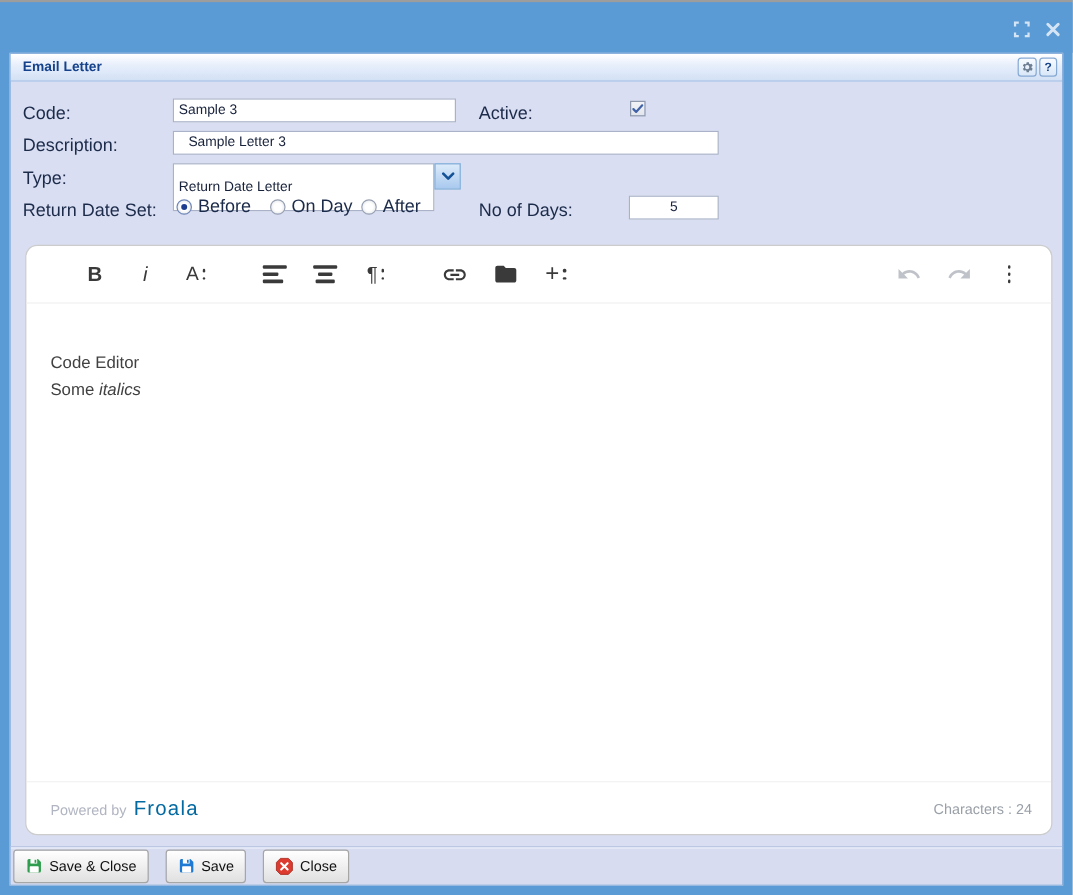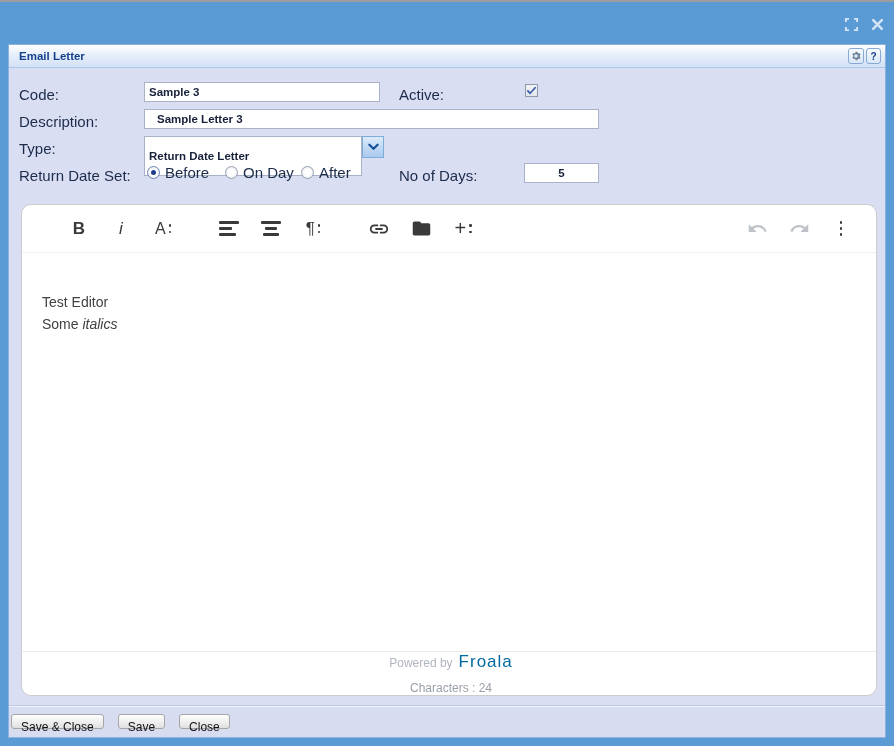--- a/index.html
+++ b/index.html
@@ -22,21 +22,21 @@
   .hdr-tools { position:absolute; right:4px; top:3px; display:flex; gap:2px; }
   .tool-btn { height:16px; min-width:15px; padding:0 1px; border:1px solid #86a9d3; border-radius:3px;
     background:linear-gradient(#f7fbff,#d9e7f8); display:flex; align-items:center; justify-content:center; cursor:pointer;
     font-size:10px; font-weight:bold; color:#15428b; }
 
   .panel-body { position:absolute; top:23px; left:0; right:0; bottom:0; }
 
   .abs { position:absolute; }
   .lbl { font-size:15px; color:#1c2b4a; white-space:nowrap; }
   .txt-input { border:1px solid #a9b2c8; background:#fff; font-family:"Liberation Sans",sans-serif;
-    font-size:11.5px; color:#17213a; padding:0 4px; height:20px; outline:none;font-weight:bold; }
+    font-size:11.5px; color:#17213a; padding:0 4px; height:20px; outline:none; }
 
   
   .checkbox { width:13px; height:13px; border:1px solid #8e99ad; background:linear-gradient(#f2f4f7,#e2e6ec);
     display:flex; align-items:center; justify-content:center; cursor:pointer; }
 
   
   .combo-trigger { width:22px; height:22px; border:1px solid #7eadd9;
     background:linear-gradient(#dcebfa,#a9c9ee); display:flex; align-items:center; justify-content:center; cursor:pointer; }
 
   
@@ -68,32 +68,32 @@
   .bars.left span:nth-child(1){width:20px;} .bars.left span:nth-child(2){width:13px;} .bars.left span:nth-child(3){width:17px;}
   .bars.center { align-items:center; }
   .bars.center span:nth-child(1){width:20px;} .bars.center span:nth-child(2){width:12px;} .bars.center span:nth-child(3){width:16px;}
   .ed-right { margin-left:auto; display:flex; }
   .ed-btn.disabled { cursor:default; }
 
   .ed-content { position:absolute; top:48px; left:0; right:0; bottom:44px; padding:38px 20px;
     font-size:14px; line-height:22px; color:#414141; cursor:text; }
   .ed-footer { position:absolute; left:0; right:0; bottom:0; height:44px; border-top:1px solid #ebebeb;
     display:flex; align-items:center; justify-content:space-between; padding:0 16px 0 20px;
-    border-radius:0 0 10px 10px;flex-direction:column; }
+    border-radius:0 0 10px 10px; }
   .powered { font-size:12px; color:#b1b5c1; display:flex; align-items:baseline; gap:6px; }
   .froala-brand { font-size:17px; letter-spacing:1px; color:#0369a1; cursor:pointer;text-align:right; }
   .charcount { font-size:12px; color:#9aa0a8; }
 
   
   .footer-bar { position:absolute; left:0; right:0; bottom:0; height:32px; background:#d8dcf0;
     border-top:1px solid #bcc7e6; box-shadow:inset 0 1px 0 #eef2fb; display:flex; align-items:center;
     padding-left:2px; gap:14px; }
-  .f-btn { height:15px; padding:0 9px; display:flex; align-items:center; gap:5px; cursor:pointer;
+  .f-btn { height:28px; padding:0 9px; display:flex; align-items:center; gap:5px; cursor:pointer;
     border:1px solid #a6a6a6; border-radius:3px; background:linear-gradient(#ffffff,#eeeeee 55%,#e0e0e0);
-    font-size:12px; color:#111; white-space:nowrap;flex-direction:column; }
+    font-size:12px; color:#111; white-space:nowrap; }
 </style>
 </head>
 <body>
 
 <div class="screen">
   <div class="topline"></div>
 
   <div class="titlebar">
     <div class="tb-icons">
       <span class="tb-btn">
@@ -236,21 +236,21 @@
               <span class="dots3">
                   <i></i>
                   <i></i>
                   <i></i>
                 </span>
             </span>
           </span>
         </div>
 
         <div class="ed-content">
-          <div>Test Editor</div>
+          <div>Code Editor</div>
           <div><span>Some </span><i>italics</i></div>
         </div>
 
         <div class="ed-footer">
           <span class="powered">
             <span>Powered by</span>
             <span class="froala-brand">Froala</span>
           </span>
           <span class="charcount">Characters : 24</span>
         </div>

